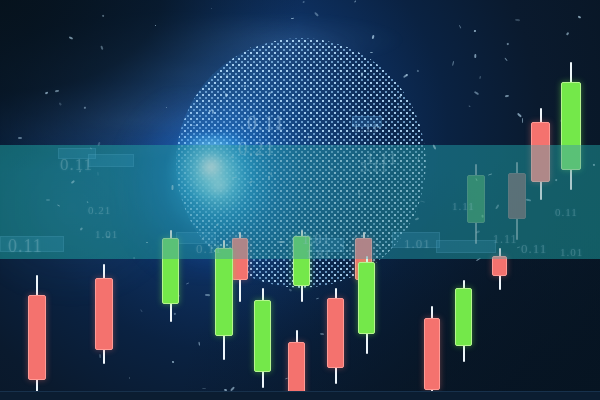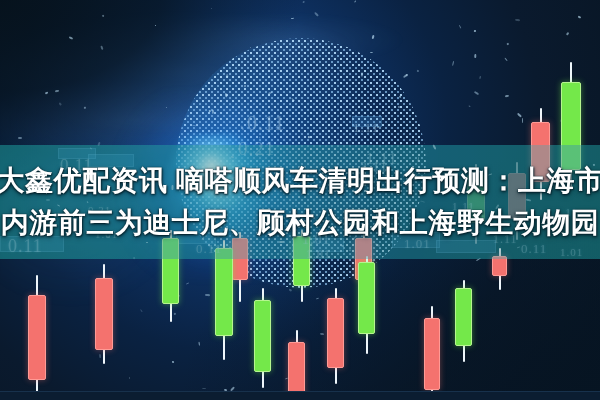--- a/index.html
+++ b/index.html
@@ -457,19 +457,15 @@
       <div class="num" style="left: 521px; top: 241px; font-size: 13px;">0.11</div>
       <div class="num" style="left: 306px; top: 247px; font-size: 12px;">1.01</div>
       <div class="num" style="left: 452px; top: 200px; font-size: 11px;">1.11</div>
       <div class="num" style="left: 555px; top: 206px; font-size: 11px;">0.11</div>
       <div class="num" style="left: 560px; top: 246px; font-size: 11px;">1.01</div>
     </div>
 
   <div class="band"></div>
   <div class="band-tint"></div>
 
-  <div class="headline">
-    <div class="hl-line">大鑫优配资讯 嘀嗒顺风车清明出行预测：上海市</div>
-    <div class="hl-line">内游前三为迪士尼、顾村公园和上海野生动物园</div>
-  </div>
 
   <div class="bottom-strip"></div>
 </div>
 
 </body></html>

